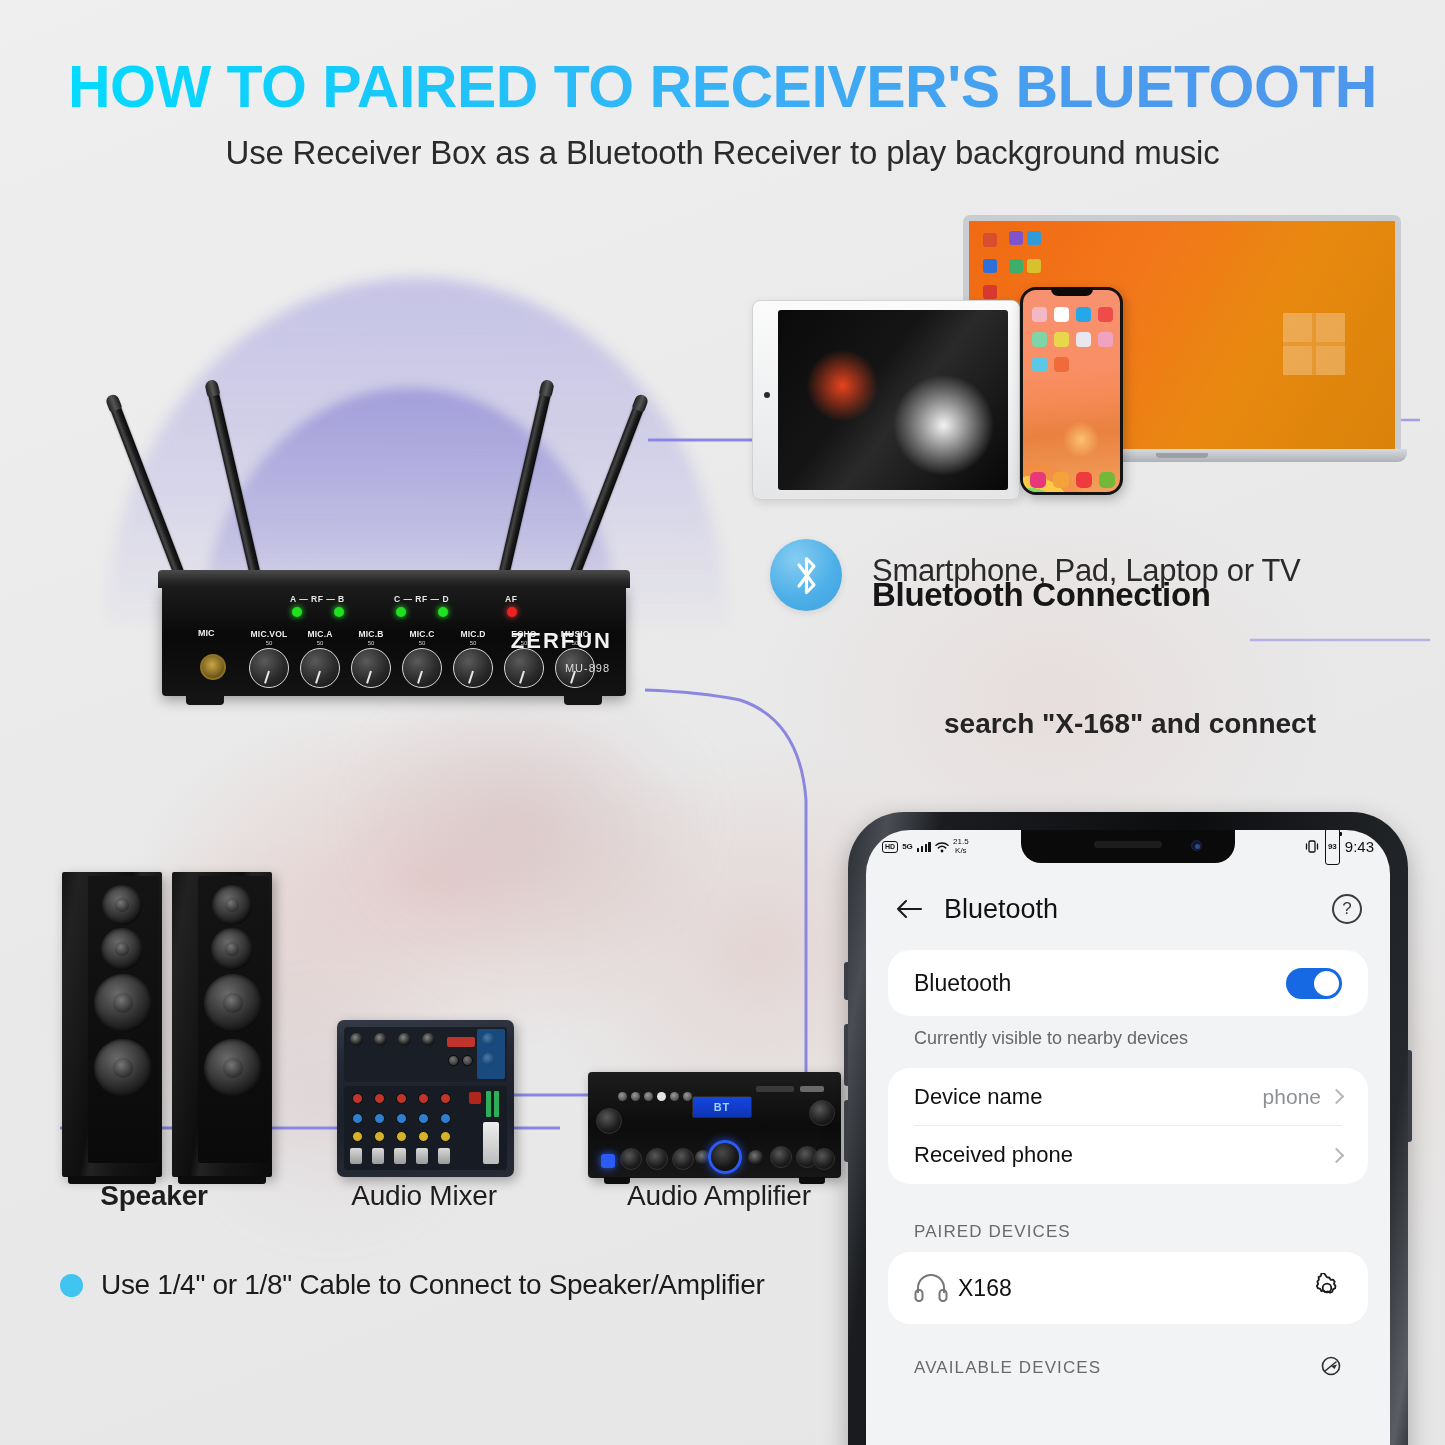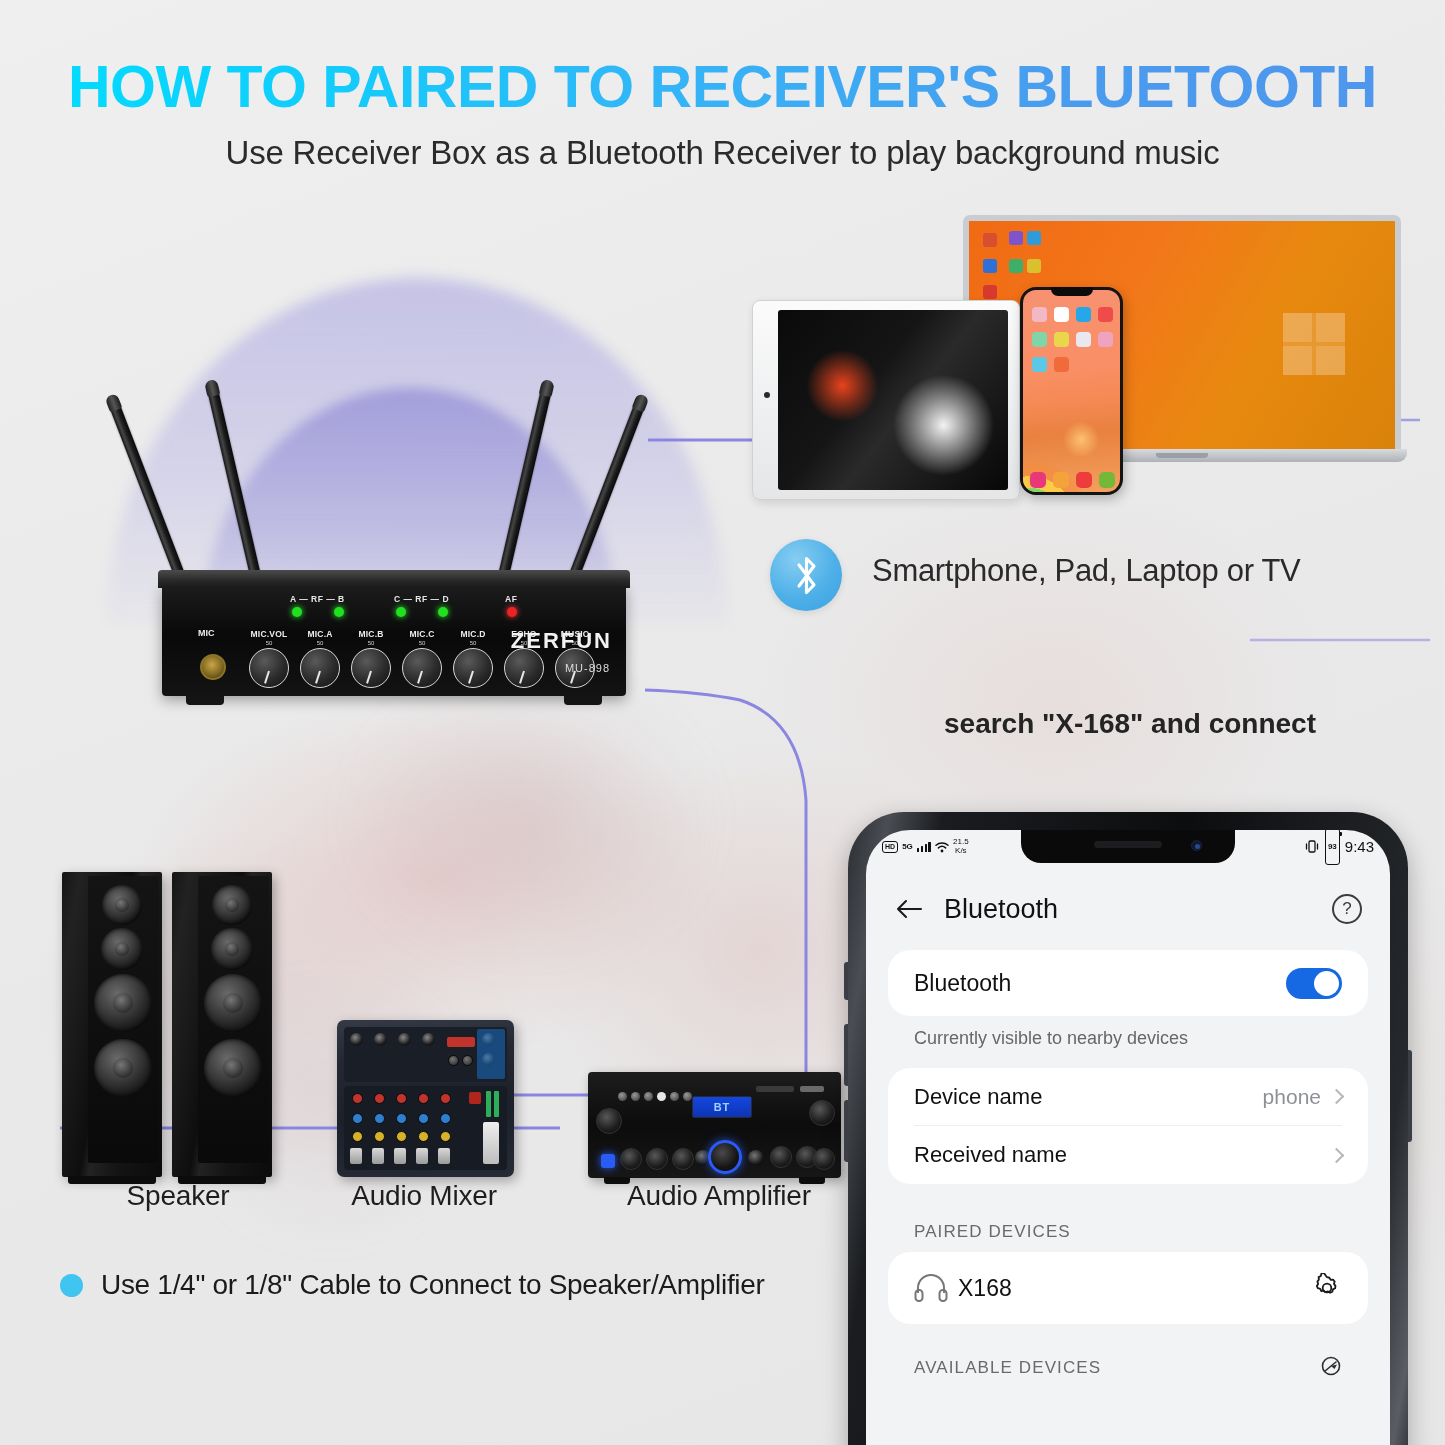--- a/index.html
+++ b/index.html
@@ -463,20 +463,21 @@
   </div>
 </div>
 
 <div id="bt-callout">
   <div id="bt-circle">
     <svg width="31" height="43" viewBox="0 0 31 43">
       <path d="M8 11 L23 31 L15.5 38.5 L15.5 4.5 L23 12 L8 32" fill="none" stroke="#ffffff" stroke-width="3.1" stroke-linecap="round" stroke-linejoin="round"></path>
     </svg>
   </div>
   <div id="bt-line1">Smartphone, Pad, Laptop or TV</div>
+  <div id="bt-line2">Bluetooth Connection</div>
 </div>
 
 <div id="instruct">
   <div>search "X-168" and connect</div>
 </div>
 
 <div id="speakers">
   <div class="spk" style="left:0;">
     <div class="spk-body"></div>
     <div class="spk-baffle">
@@ -563,21 +564,21 @@
     <div class="amp-knob" style="right:6px; top:28px; width:26px; height:26px;"></div>
     <div class="amp-knob" style="right:6px; bottom:8px;"></div>
     <div id="amp-pwr"></div>
     <div style="position:absolute; left:168px; top:14px; width:38px; height:6px; background:#3a3a3a; border-radius:2px;"></div>
     <div style="position:absolute; left:212px; top:14px; width:24px; height:6px; background:#6a6a6a; border-radius:2px;"></div>
   </div>
   <div class="amp-foot" style="left:16px;"></div>
   <div class="amp-foot" style="right:16px;"></div>
 </div>
 
-<div class="caption" style="left:64px;  top:1180px; width:228px;">Speaker</div>
+<div class="caption" style="left:40px;  top:1180px; width:228px;font-weight:bold;">Speaker</div>
 <div class="caption" style="left:308px; top:1180px; width:232px;">Audio Mixer</div>
 <div class="caption" style="left:590px; top:1180px; width:258px;">Audio Amplifier</div>
 
 <div id="bullet-row">
   <div id="bullet-dot"></div>
   <div id="bullet-text">Use 1/4" or 1/8" Cable to Connect to Speaker/Amplifier</div>
 </div>
 
 <div id="phone">
   <div id="phone-frame"></div>
@@ -637,21 +638,21 @@
 
     <div id="visible-note">Currently visible to nearby devices</div>
 
     <div class="card" id="card-info">
       <div class="info-row r1">
         <span class="info-label">Device name</span>
         <span class="info-val">phone</span>
         <span class="chev"></span>
       </div>
       <div class="info-row r2">
-        <span class="info-label">Received name</span>
+        <span class="info-label">Received phone</span>
         <span class="info-val"></span>
         <span class="chev" style="margin-left:auto;"></span>
       </div>
     </div>
 
     <div id="paired-hdr">PAIRED DEVICES</div>
 
     <div class="card" id="card-paired">
       <svg id="hp-icon" viewBox="0 0 34 30">
         <path d="M4 20 L4 15 A13 13 0 0 1 30 15 L30 20" fill="none" stroke="#777" stroke-width="2"></path>

